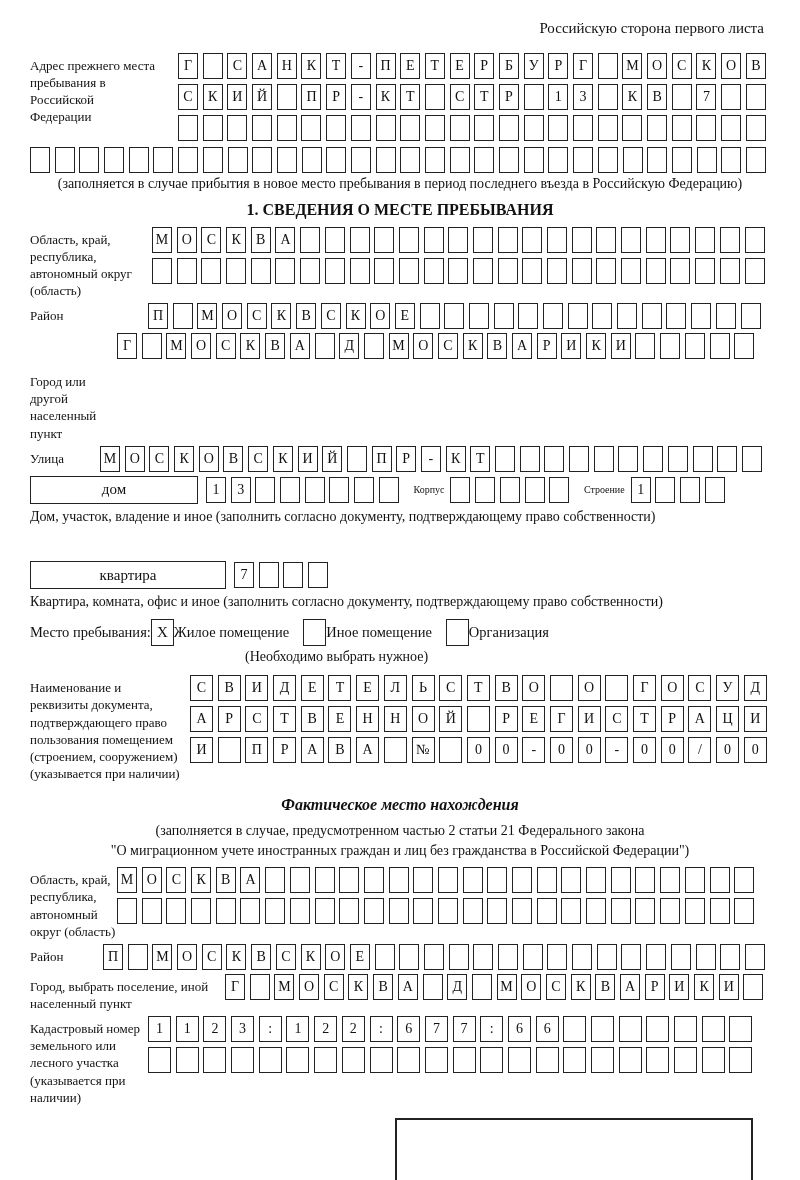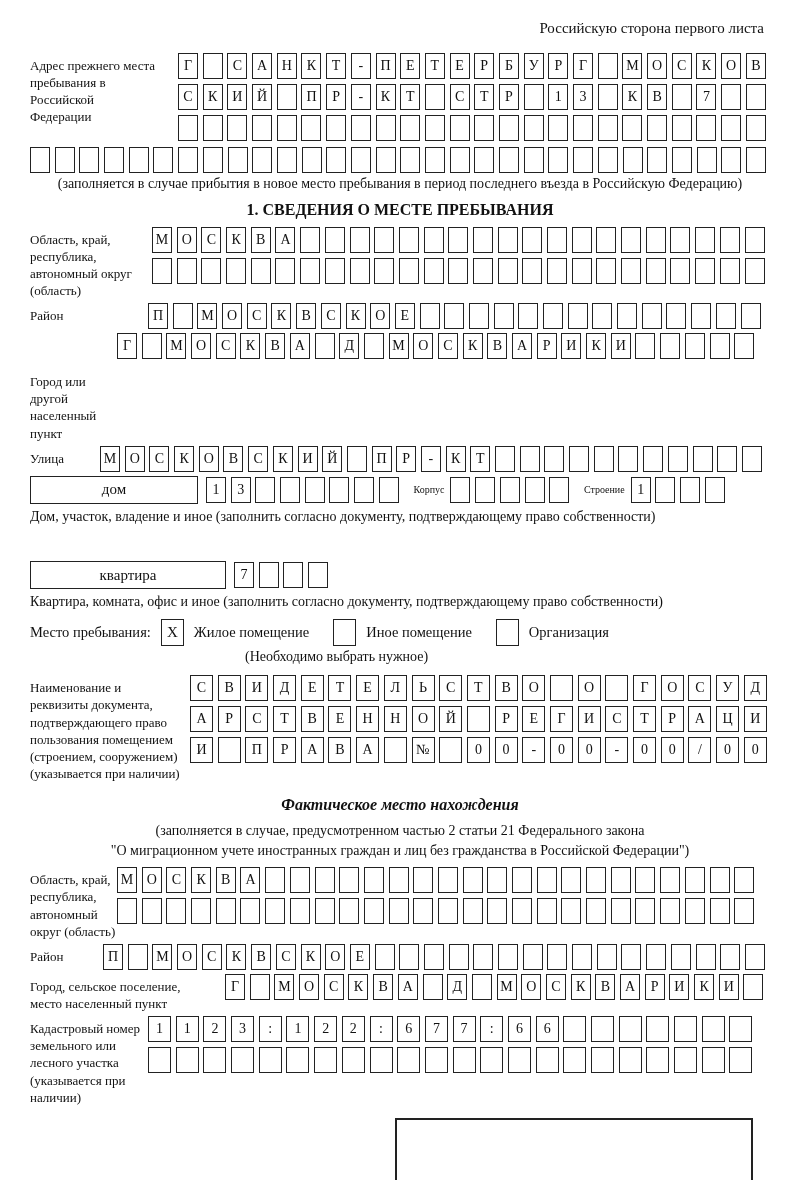--- a/index.html
+++ b/index.html
@@ -30,21 +30,21 @@
     box-sizing:border-box;border:1.6px solid #222;height:28px;
     display:flex;align-items:center;justify-content:center;
     font-size:15px;flex:0 0 auto;margin-right:8px;
   }
   .inline-lbl{font-size:10px;padding:4px 6px 0 10px;flex:0 0 auto;}
   .chk{
     box-sizing:border-box;width:23px;height:27px;border:1.6px solid #222;
     display:flex;align-items:center;justify-content:center;
     font-size:15px;flex:0 0 auto;
   }
-  .stayrow{display:flex;align-items:center;gap:10px;margin:8px 0 2px 0;font-size:14.5px;}
+  .stayrow{display:flex;align-items:center;margin:8px 0 2px 0;font-size:14.5px;}
   .stayrow .opt-label{margin-right:14px;}
   .stamp-box{
     box-sizing:border-box;margin-left:365px;width:358px;height:178px;
     border:2px solid #222;margin-top:12px;
   }
   .mb8{margin-bottom:8px;}
   .mt6{margin-top:6px;}
 </style>
 </head>
 <body>
@@ -546,21 +546,21 @@
       <div class="cell"></div>
       <div class="cell"></div>
       <div class="cell"></div>
       <div class="cell"></div>
       <div class="cell"></div>
       <div class="cell"></div>
     </div>
 </div>
 
 <div class="frow">
-  <div class="flabel" style="width:195px;padding-right:12px;box-sizing:border-box;">Город, сельское поселение, место населенный пункт</div>
+  <div class="flabel" style="width:195px;padding-right:12px;box-sizing:border-box;">Город, выбрать поселение, иной населенный пункт</div>
   <div class="cellrow">
       <div class="cell">Г</div>
       <div class="cell"></div>
       <div class="cell">М</div>
       <div class="cell">О</div>
       <div class="cell">С</div>
       <div class="cell">К</div>
       <div class="cell">В</div>
       <div class="cell">А</div>
       <div class="cell"></div>

